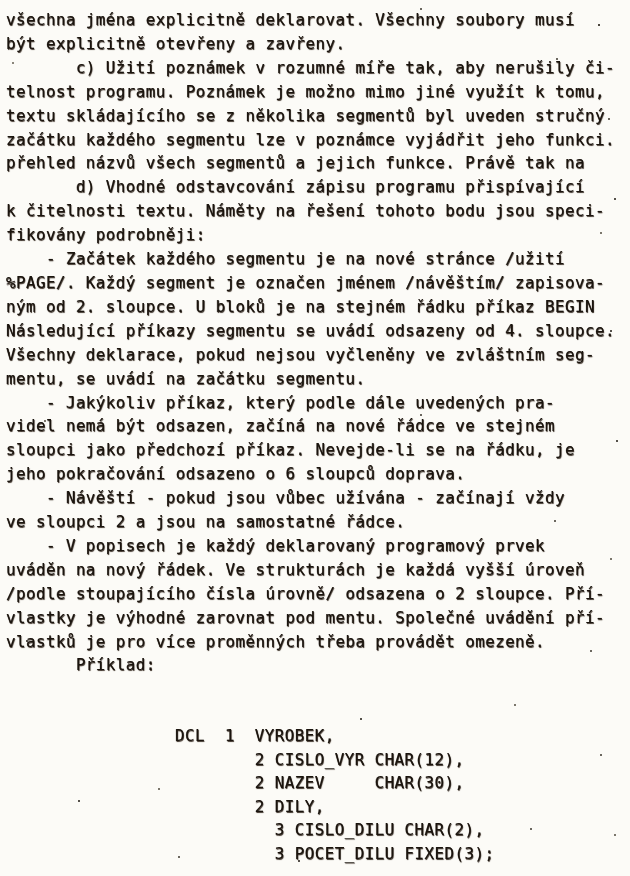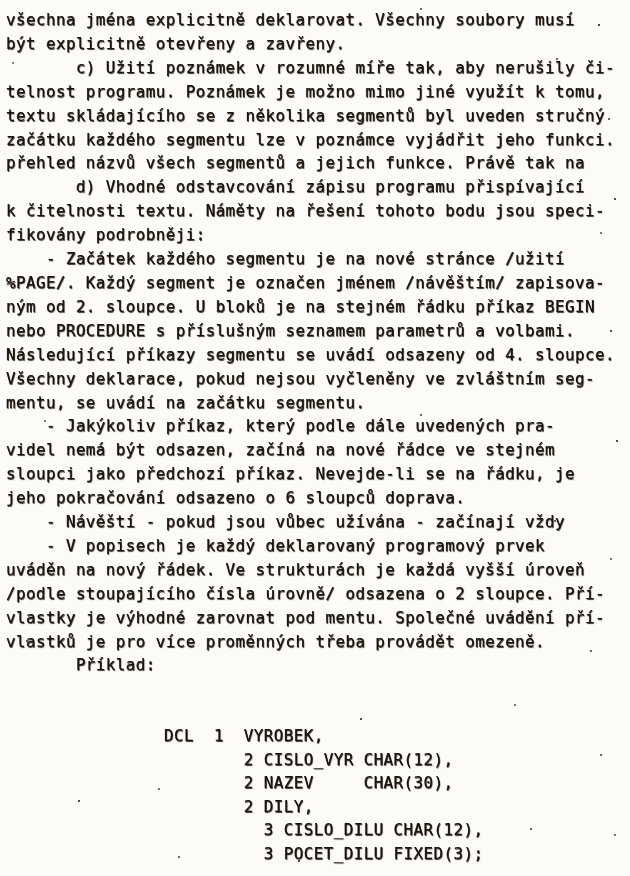--- a/index.html
+++ b/index.html
@@ -32,20 +32,21 @@
                  -0.3px 0.2px 0.5px rgba(30, 18, 8, 0.4);
     transform: scaleY(1.02);
   }
   .code-block {
     position: absolute;
     top: 724px;
     left: 164px;
   }
   .code-block .line {
     line-height: 23.6px;
+    margin-left: 11px;
   }
   
   .noise {
     position: absolute;
     top: 0; left: 0;
     width: 2px; height: 2px;
     background: transparent;
     pointer-events: none;
     box-shadow:
       420px 8px 0 0 #6b675f,
@@ -88,37 +89,37 @@
       <div class="line">telnost programu. Poznámek je možno mimo jiné využít k tomu,</div>
       <div class="line">textu skládajícího se z několika segmentů byl uveden stručný</div>
       <div class="line">začátku každého segmentu lze v poznámce vyjádřit jeho funkci.</div>
       <div class="line">přehled názvů všech segmentů a jejich funkce. Právě tak na</div>
       <div class="line">       d) Vhodné odstavcování zápisu programu přispívající</div>
       <div class="line">k čitelnosti textu. Náměty na řešení tohoto bodu jsou speci-</div>
       <div class="line">fikovány podrobněji:</div>
       <div class="line">    - Začátek každého segmentu je na nové stránce /užití</div>
       <div class="line">%PAGE/. Každý segment je označen jménem /návěštím/ zapisova-</div>
       <div class="line">ným od 2. sloupce. U bloků je na stejném řádku příkaz BEGIN</div>
-      <div class="line">nebo PROCEDURE s příslušným seznamem parametrů a volbami.</div>
       <div class="line">Následující příkazy segmentu se uvádí odsazeny od 4. sloupce.</div>
       <div class="line">Všechny deklarace, pokud nejsou vyčleněny ve zvláštním seg-</div>
       <div class="line">mentu, se uvádí na začátku segmentu.</div>
       <div class="line">    - Jakýkoliv příkaz, který podle dále uvedených pra-</div>
       <div class="line">videl nemá být odsazen, začíná na nové řádce ve stejném</div>
       <div class="line">sloupci jako předchozí příkaz. Nevejde-li se na řádku, je</div>
       <div class="line">jeho pokračování odsazeno o 6 sloupců doprava.</div>
       <div class="line">    - Návěští - pokud jsou vůbec užívána - začínají vždy</div>
+      <div class="line">ve sloupci 2 a jsou na samostatné řádce.</div>
       <div class="line">    - V popisech je každý deklarovaný programový prvek</div>
       <div class="line">uváděn na nový řádek. Ve strukturách je každá vyšší úroveň</div>
       <div class="line">/podle stoupajícího čísla úrovně/ odsazena o 2 sloupce. Pří-</div>
       <div class="line">vlastky je výhodné zarovnat pod mentu. Společné uvádění pří-</div>
       <div class="line">vlastků je pro více proměnných třeba provádět omezeně.</div>
       <div class="line">       Příklad:</div>
     </div>
   <div class="code-block" id="code-lines">
       <div class="line">DCL  1  VYROBEK,</div>
       <div class="line">        2 CISLO_VYR CHAR(12),</div>
       <div class="line">        2 NAZEV     CHAR(30),</div>
       <div class="line">        2 DILY,</div>
-      <div class="line">          3 CISLO_DILU CHAR(12),</div>
+      <div class="line">          3 CISLO_DILU CHAR(2),</div>
       <div class="line">          3 POCET_DILU FIXED(3);</div>
     </div>
 </div>
 
 </body></html>

